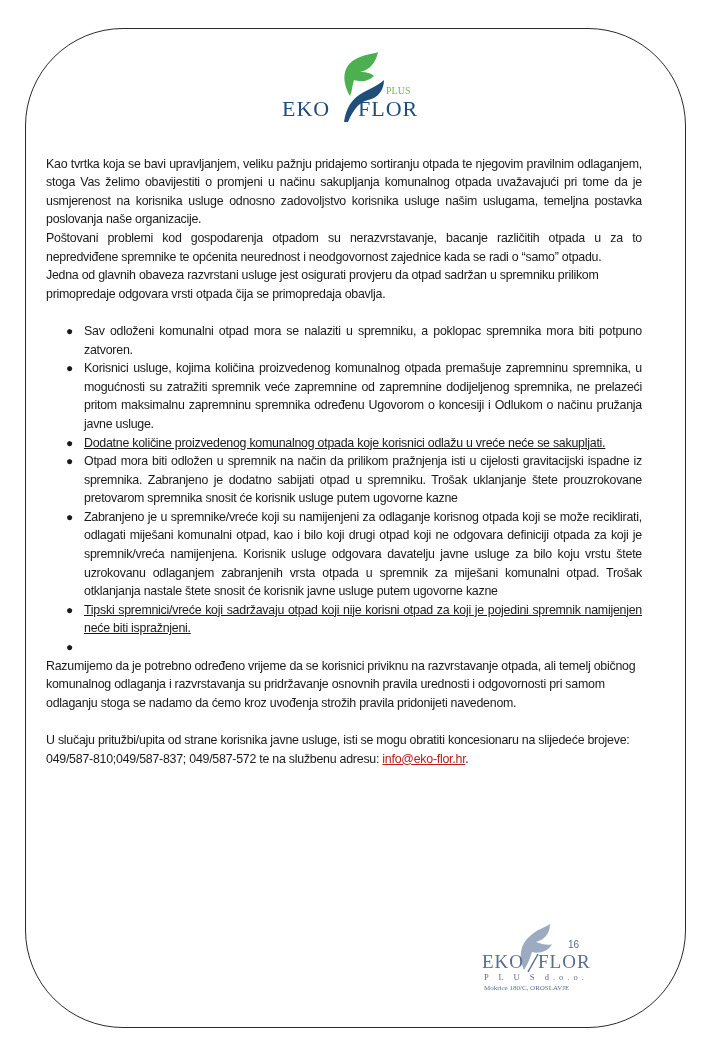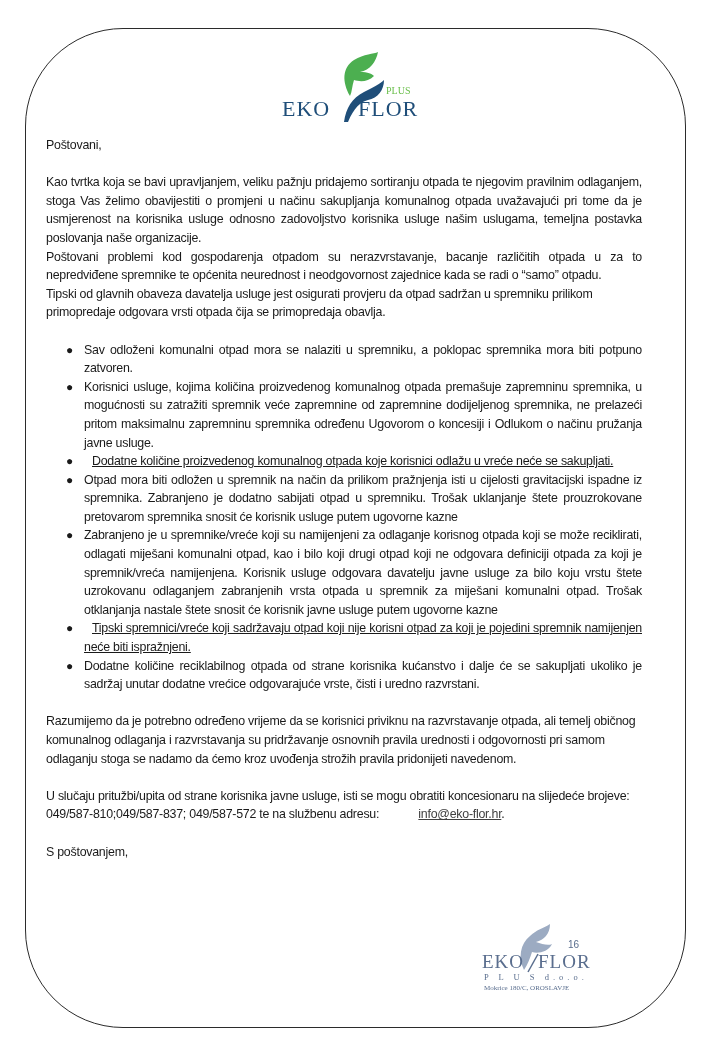--- a/index.html
+++ b/index.html
@@ -53,25 +53,24 @@
       position: relative;
       padding-left: 38px;
       text-align: justify;
     }
     ul.rules li .bullet {
       position: absolute;
       left: 20px;
       top: 0;
       font-size: 12px;
     }
-    .u { text-decoration: underline; margin-left: 8px; }
+    .u { text-decoration: underline; }
     a.email {
-      color: #404040;
+      color: #b91c1c;
       text-decoration: underline;
-      margin-left: 36px;
     }
     .stamp {
       position: absolute;
       left: 478px;
       top: 924px;
       width: 128px;
       height: 70px;
       color: #5a6e8e;
     }
   </style>
@@ -84,43 +83,41 @@
 
   <path d="M72 44 C 64 30, 64 16, 76 8 C 86 2, 96 2, 100 0 C 98 10, 92 18, 82 20 C 90 20, 94 22, 96 24 C 90 30, 82 30, 76 28 C 74 34, 74 40, 72 44 Z" fill="#4caf50"></path>
 
   <path d="M66 70 C 68 56, 74 46, 86 40 C 94 36, 102 32, 106 28 C 106 38, 100 46, 90 48 C 82 50, 76 56, 70 70 Z" fill="#1f4e79"></path>
   <text x="4" y="64" font-family="Liberation Serif, DejaVu Serif, serif" font-size="22" fill="#1f4e79" letter-spacing="1">EKO</text>
   <text x="80" y="64" font-family="Liberation Serif, DejaVu Serif, serif" font-size="22" fill="#1f4e79" letter-spacing="1">FLOR</text>
   <text x="108" y="42" font-family="Liberation Serif, DejaVu Serif, serif" font-size="10" fill="#6abf4b">PLUS</text>
 </svg>
 
 <div class="content">
-  <p>Poštovani,</p>
   <div class="gap"></div>
   <p class="justify">Kao tvrtka koja se bavi upravljanjem, veliku pažnju pridajemo sortiranju otpada te njegovim pravilnim odlaganjem, stoga Vas želimo obavijestiti o promjeni u načinu sakupljanja komunalnog otpada uvažavajući pri tome da je usmjerenost na korisnika usluge odnosno zadovoljstvo korisnika usluge našim uslugama, temeljna postavka poslovanja naše organizacije.</p>
   <p class="justify">Poštovani problemi kod gospodarenja otpadom su nerazvrstavanje, bacanje različitih otpada u za to nepredviđene spremnike te općenita neurednost i neodgovornost zajednice kada se radi o “samo” otpadu.</p>
-  <p>Tipski od glavnih obaveza davatelja usluge jest osigurati provjeru da otpad sadržan u spremniku prilikom primopredaje odgovara vrsti otpada čija se primopredaja obavlja.</p>
+  <p>Jedna od glavnih obaveza razvrstani usluge jest osigurati provjeru da otpad sadržan u spremniku prilikom primopredaje odgovara vrsti otpada čija se primopredaja obavlja.</p>
   <div class="gap"></div>
 
   <ul class="rules">
     <li><span class="bullet">●</span><span>Sav odloženi komunalni otpad mora se nalaziti u spremniku, a poklopac spremnika mora biti potpuno zatvoren.</span></li>
     <li><span class="bullet">●</span><span>Korisnici usluge, kojima količina proizvedenog komunalnog otpada premašuje zapremninu spremnika, u mogućnosti su zatražiti spremnik veće zapremnine od zapremnine dodijeljenog spremnika, ne prelazeći pritom maksimalnu zapremninu spremnika određenu Ugovorom o koncesiji i Odlukom o načinu pružanja javne usluge.</span></li>
     <li><span class="bullet">●</span><span class="u">Dodatne količine proizvedenog komunalnog otpada koje korisnici odlažu u  vreće neće se sakupljati.</span></li>
     <li><span class="bullet">●</span><span>Otpad mora biti odložen u spremnik na način da prilikom pražnjenja isti u cijelosti gravitacijski ispadne iz spremnika. Zabranjeno je dodatno sabijati otpad u spremniku. Trošak uklanjanje štete prouzrokovane pretovarom spremnika snosit će korisnik usluge putem ugovorne kazne</span></li>
     <li><span class="bullet">●</span><span>Zabranjeno je u spremnike/vreće koji su namijenjeni za odlaganje korisnog otpada koji se može reciklirati, odlagati miješani komunalni otpad, kao i bilo koji drugi otpad koji ne odgovara definiciji otpada za koji je spremnik/vreća namijenjena. Korisnik usluge odgovara davatelju javne usluge za bilo koju vrstu štete uzrokovanu odlaganjem zabranjenih vrsta otpada u spremnik za miješani komunalni otpad. Trošak otklanjanja nastale štete snosit će korisnik javne usluge putem ugovorne kazne</span></li>
     <li><span class="bullet">●</span><span class="u">Tipski spremnici/vreće koji sadržavaju otpad koji nije korisni otpad za koji je pojedini spremnik namijenjen neće biti ispražnjeni.</span></li>
-    <li><span class="bullet">●</span><span>Dodatne količine reciklabilnog otpada od strane korisnika kućanstvo i dalje će se sakupljati ukoliko je sadržaj unutar dodatne vrećice odgovarajuće vrste, čisti i uredno razvrstani.</span></li>
+    <li><span class="bullet">●</span></li>
   </ul>
 
   <div class="gap"></div>
   <p>Razumijemo da je potrebno određeno vrijeme da se korisnici priviknu na razvrstavanje otpada, ali temelj običnog komunalnog odlaganja i razvrstavanja su pridržavanje osnovnih pravila urednosti i odgovornosti pri samom odlaganju stoga se nadamo  da ćemo kroz uvođenja strožih pravila pridonijeti navedenom.</p>
   <div class="gap"></div>
   <p><span>U slučaju pritužbi/upita od strane korisnika javne usluge, isti se mogu obratiti koncesionaru na slijedeće brojeve: 049/587-810;049/587-837; 049/587-572 te na službenu adresu: </span><a class="email">info@eko-flor.hr</a><span>.</span></p>
   <div class="gap"></div>
-  <p>S poštovanjem,</p>
 </div>
 
 <svg class="stamp" viewBox="0 0 128 70" xmlns="http://www.w3.org/2000/svg">
   <path d="M46 46 C 40 34, 42 20, 52 12 C 58 6, 66 4, 72 0 C 72 10, 66 16, 58 18 C 64 20, 70 22, 74 20 C 70 28, 60 30, 54 28 C 52 34, 50 40, 46 46 Z" fill="#7b8fae" opacity="0.75"></path>
   <text x="90" y="24" font-family="Liberation Sans, DejaVu Sans, sans-serif" font-size="10" fill="#5a6e8e">16</text>
   <text x="4" y="44" font-family="Liberation Serif, DejaVu Serif, serif" font-size="19" fill="#5a6e8e" letter-spacing="1">EKO</text>
   <text x="60" y="44" font-family="Liberation Serif, DejaVu Serif, serif" font-size="19" fill="#5a6e8e" letter-spacing="1">FLOR</text>
   <path d="M50 48 L 60 30" stroke="#5a6e8e" stroke-width="1.5" fill="none"></path>
   <text x="6" y="56" font-family="Liberation Serif, DejaVu Serif, serif" font-size="8.5" fill="#5a6e8e" letter-spacing="4">P L U S  d.o.o.</text>
   <text x="6" y="66" font-family="Liberation Serif, DejaVu Serif, serif" font-size="7" fill="#5a6e8e">Mokrice 180/C, OROSLAVJE</text>

